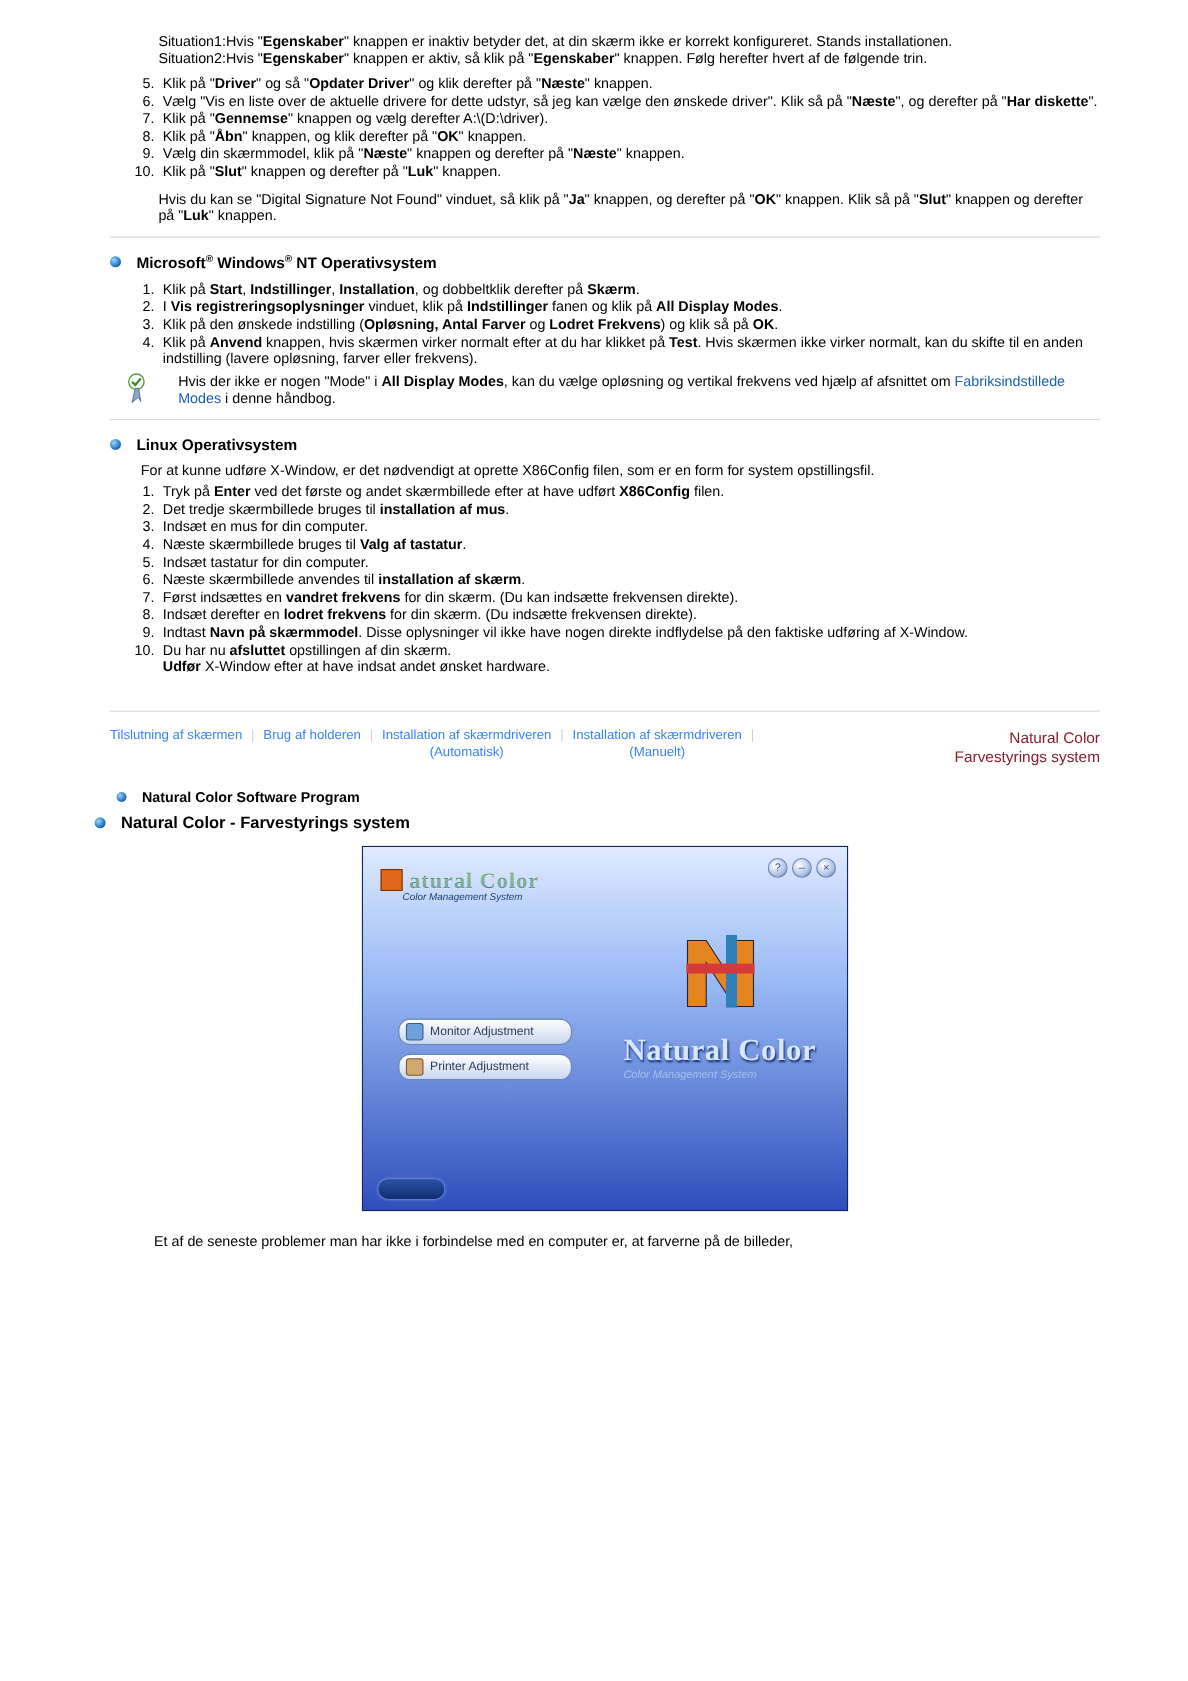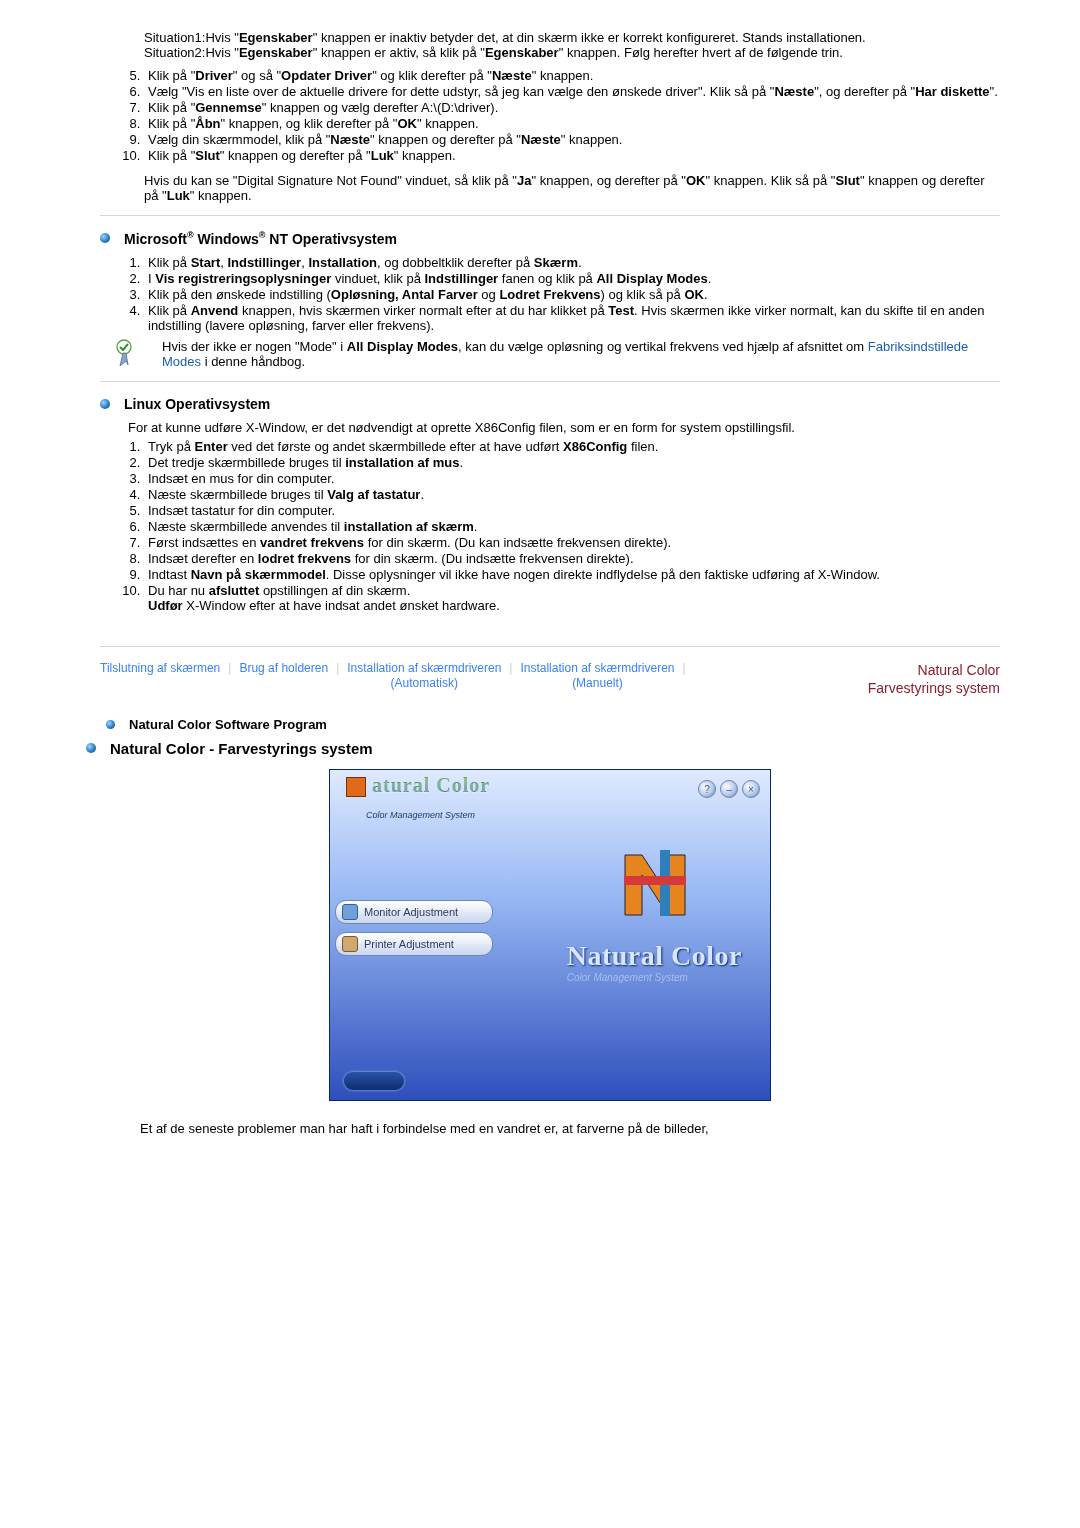--- a/index.html
+++ b/index.html
@@ -110,22 +110,22 @@
     display: flex; gap: 4px;
   }
   .sc-round {
     width: 16px; height: 16px; border-radius: 50%;
     background: radial-gradient(circle at 35% 35%, #fff, #b0c5e6 60%, #5b7bb5);
     border: 1px solid #6a86b6;
     display:flex;align-items:center;justify-content:center;
     font-size:10px;color:#3b5c95;
   }
   .sc-logo {
-    position: absolute; left: 16px; top: 4px;
-    display: flex; align-items: flex-end; gap: 6px;
+    position: absolute; left: 16px; top: 20px;
+    display: flex; align-items: flex-start; gap: 6px;
   }
   .sc-logo-sq {
     width: 18px; height: 18px;
     background: #e06a1a;
     border: 1px solid #7a3200;
   }
   .sc-logo-text {
     font-family: Georgia, serif;
     font-weight: bold;
     font-size: 20px;
@@ -134,28 +134,28 @@
     -webkit-background-clip: text;
     color: transparent;
     text-shadow: 0 1px 0 rgba(255,255,255,0.3);
   }
   .sc-sub {
     position:absolute;left:36px;top:40px;
     font-size:9px;color:#17406d;font-style:italic;
   }
   .sc-btn {
     position: absolute;
-    left: 5px;
+    left: 32px;
     width: 150px; height: 22px;
     border-radius: 11px;
     background: linear-gradient(180deg,#fff,#c9d6ee);
     border: 1px solid #6c88b1;
     display:flex;align-items:center;gap:6px;
     padding-left:6px;
-    font-size:11px;color:#2b3c5b;
+    font-size:11px;color:#2b3c5b;margin-top:26px;
   }
   .sc-btn .ico {
     width:14px;height:14px;border-radius:3px;
     background:#6fa1d8;border:1px solid #335e9b;
   }
   .sc-n {
     position:absolute;right:70px;top:70px;
     width:90px;height:90px;
   }
   .sc-n svg { width:100%;height:100%; }
@@ -325,15 +325,15 @@
         <rect x="14" y="36" width="62" height="9" fill="#d43a3a"></rect>
       </svg>
     </div>
     <div class="sc-big">
       <div class="sc-big-t">Natural Color</div>
       <div class="sc-big-s">Color Management System</div>
     </div>
     <div class="sc-badge"></div>
   </div>
 
-  <p class="footer-text">Et af de seneste problemer man har haft i forbindelse med en vandret er, at farverne på de billeder,</p>
+  <p class="footer-text">Et af de seneste problemer man har ikke i forbindelse med en computer er, at farverne på de billeder,</p>
 
 </div>
 
 </body></html>

